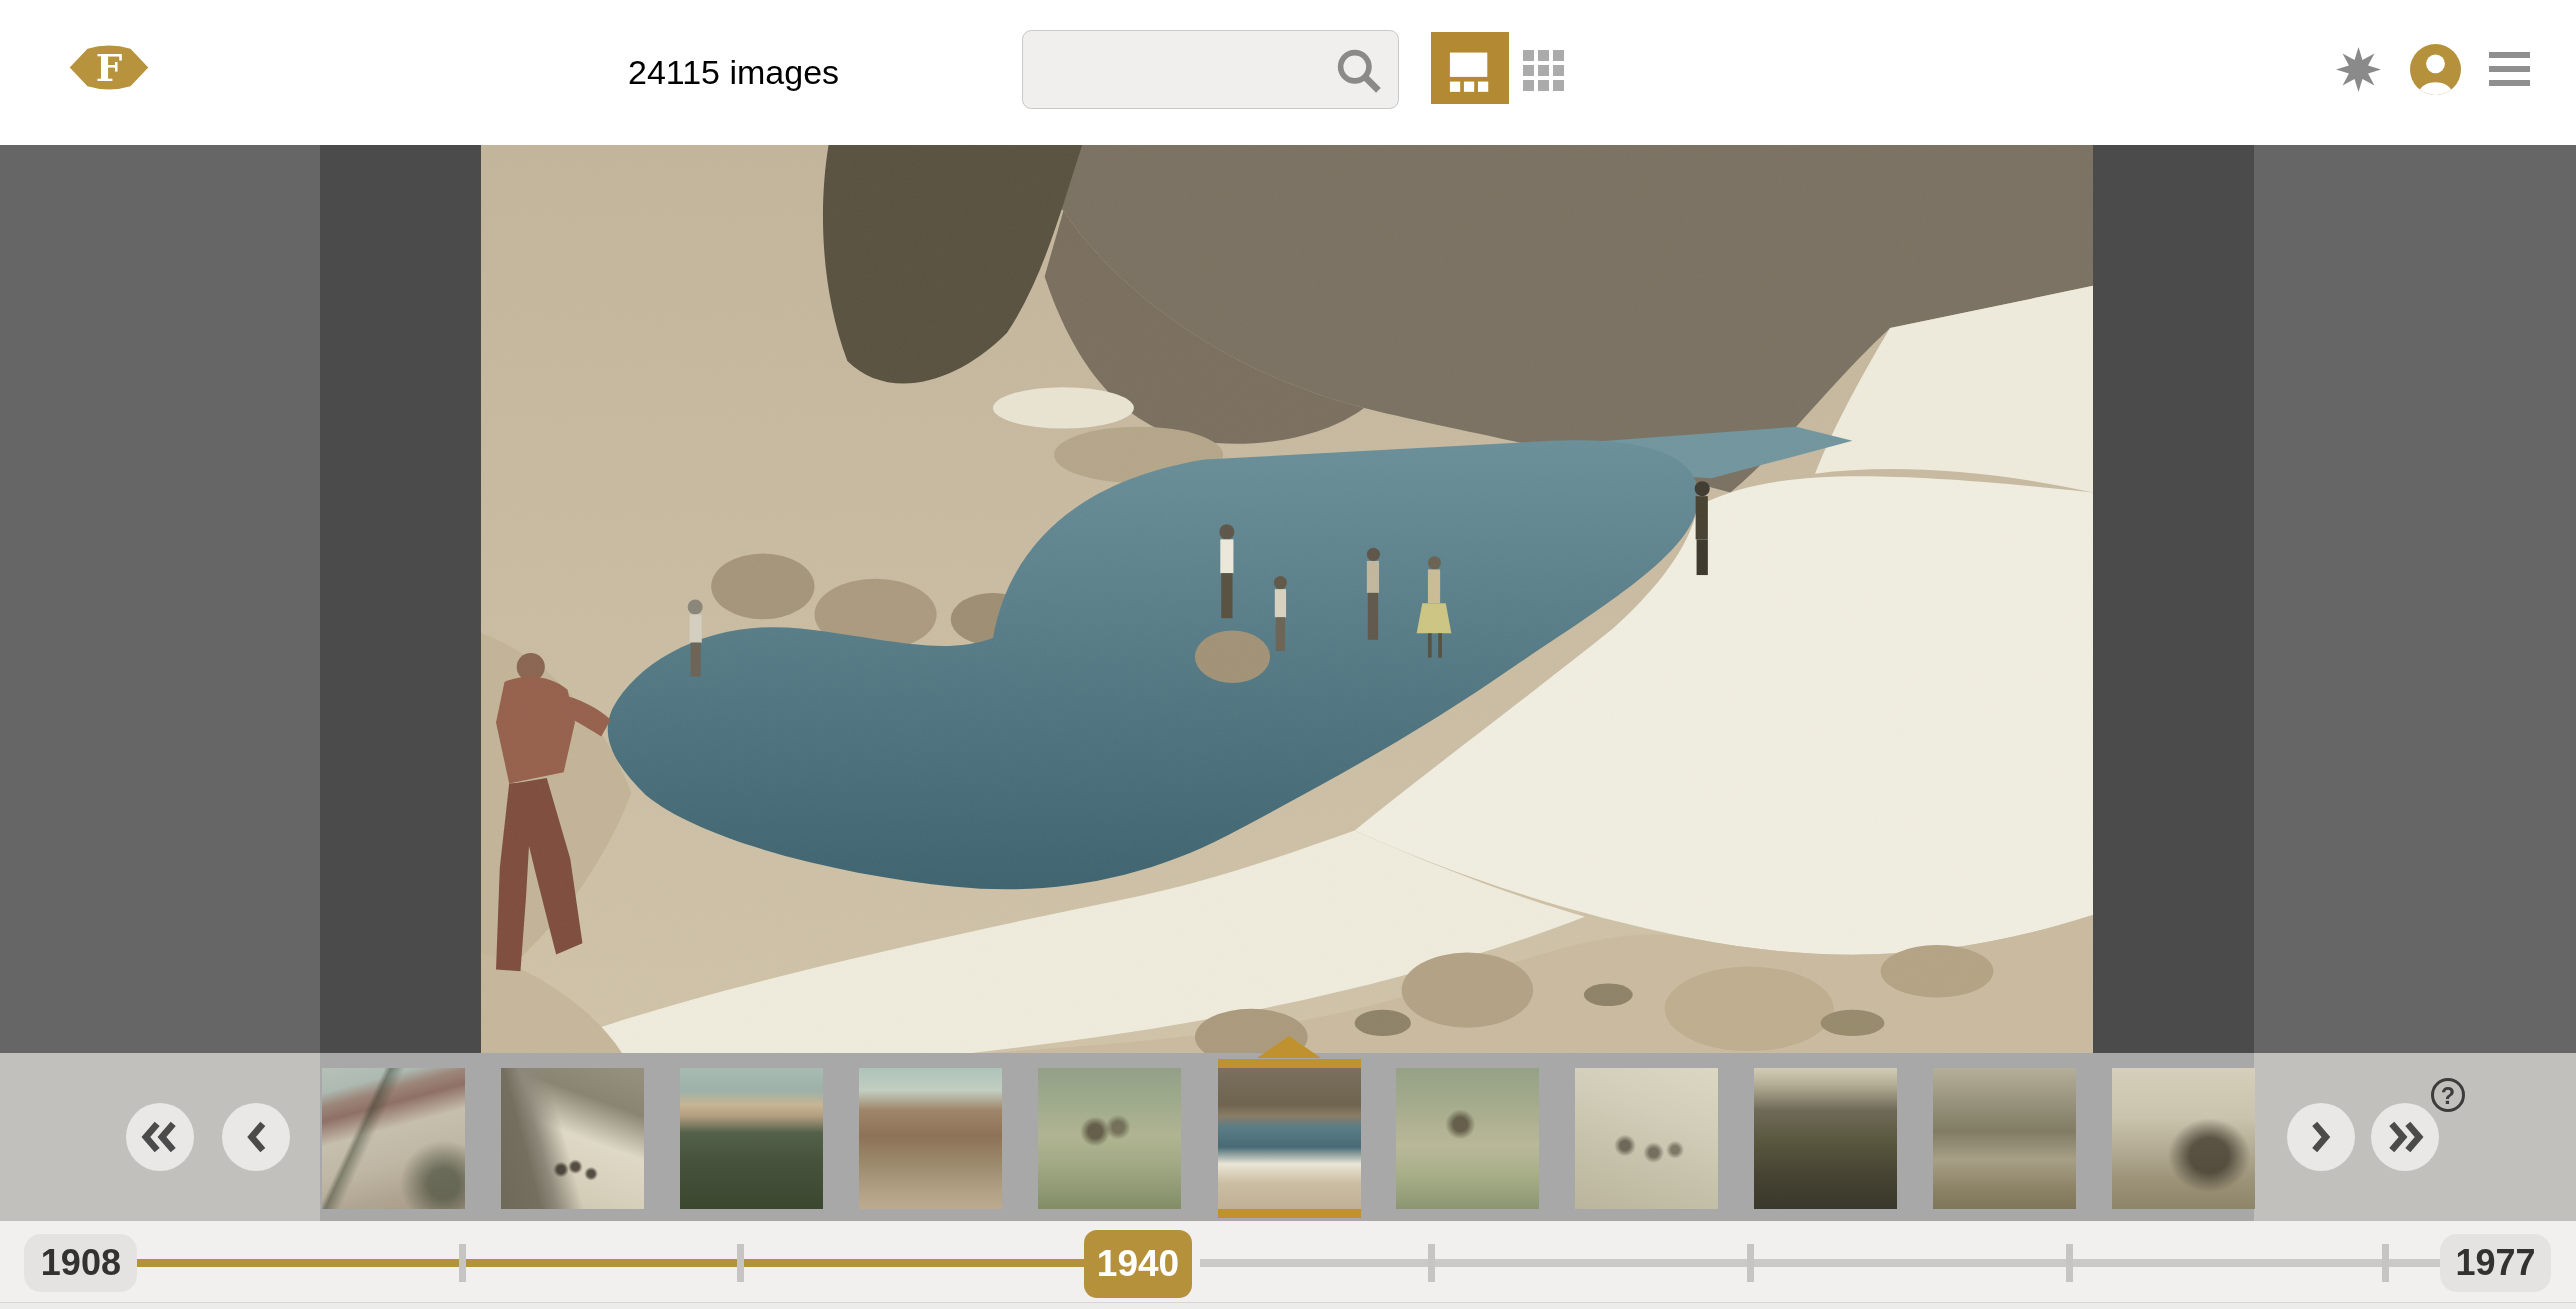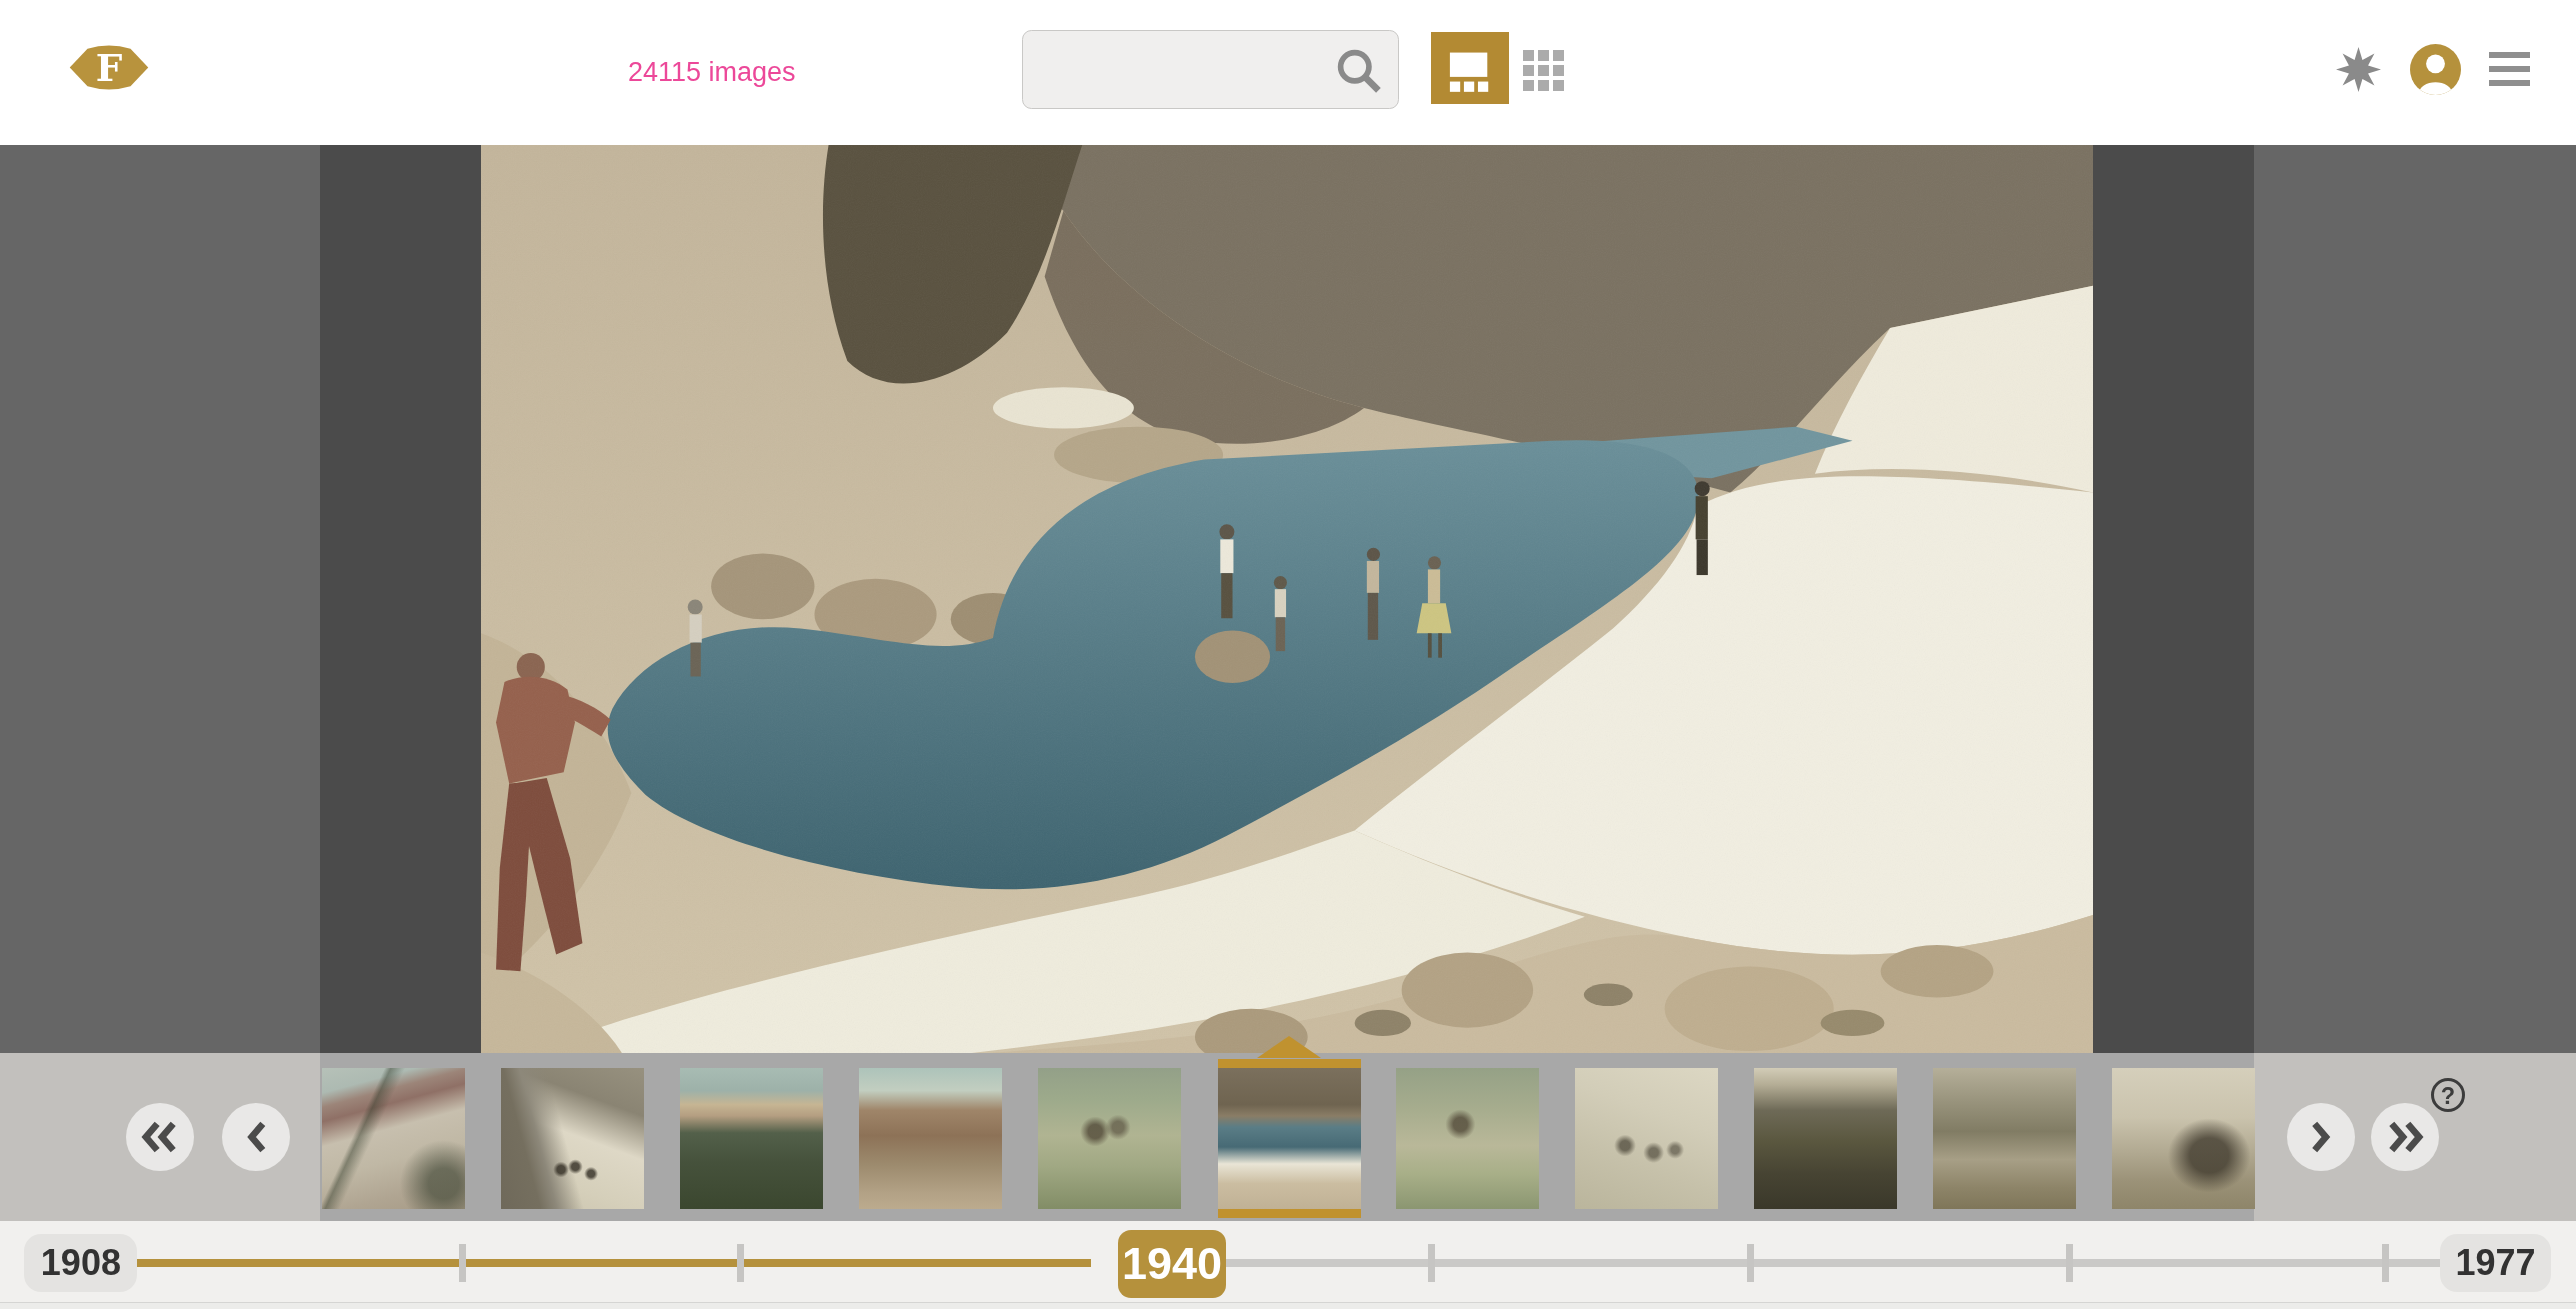--- a/index.html
+++ b/index.html
@@ -7,21 +7,21 @@
   html,body { width:2576px; height:1310px; overflow:hidden; background:#fff;
               font-family:"Liberation Sans", sans-serif; }
   #app { position:relative; width:2576px; height:1310px; overflow:hidden; }
 
   
   .header { position:absolute; left:0; top:0; width:2576px; height:145px; background:#ffffff; }
   .logo { position:absolute; left:66px; top:41px; width:86px; height:53px; cursor:pointer; }
   .brand { position:absolute; left:170px; top:0; height:145px; line-height:145px;
            font-size:25px; font-weight:bold; letter-spacing:7px; color:#B8933D; white-space:nowrap; }
   .count { position:absolute; left:628px; top:0; height:175px; line-height:145px;
-           font-size:27px; color:#ec4899; }
+           font-size:34px; color:#000000; }
   .search { position:absolute; left:1022px; top:30px; width:377px; height:79px;
             background:#f0efee; border:1.9px solid #c9c8c6; border-radius:9.4px; }
   .search input { position:absolute; left:15px; top:3.8px; width:301px; height:68px; border:none;
                   background:transparent; outline:none; font-size:28px; color:#444;
                   font-family:"Liberation Sans", sans-serif; }
   .search .mag { position:absolute; right:13px; top:15px; }
   .btn-timeline-view { position:absolute; left:1431px; top:32px; width:78px; height:72px;
             background:#B38A33; cursor:pointer; }
   .btn-grid-view { position:absolute; left:1523px; top:50px; width:41px; height:41px; cursor:pointer;
             display:grid; grid-template-columns:repeat(3,11.3px); grid-template-rows:repeat(3,11.3px);
@@ -92,22 +92,22 @@
   
   .timeline { position:absolute; left:0; top:1221px; width:2576px; height:88px; background:#f1f0ee; }
   .tl-line-gold { position:absolute; left:137px; top:38px; width:954px; height:7.5px; background:#B5913C; }
   .tl-line-gray { position:absolute; left:1200px; top:38px; width:1240px; height:7.5px; background:#cac9c7; }
   .tl-tick { position:absolute; top:22.5px; width:6.6px; height:38px; background:#c6c5c3; }
   .tl-label { position:absolute; top:13px; height:58px; background:#e4e3e1; border-radius:17px;
               color:#323232; font-size:36px; font-weight:bold; text-align:center; line-height:58px;
               cursor:pointer; }
   .tl-start { left:24.4px; width:113px; }
   .tl-end { left:2440px; width:111px; }
-  .tl-current { position:absolute; left:1118px; top:8.5px; width:108px; height:68px; background:#B5913C;
-              border-radius:13px; color:#ffffff; font-size:45px; font-weight:bold; text-align:center;
+  .tl-current { position:absolute; left:1084px; top:8.5px; width:108px; height:68px; background:#B5913C;
+              border-radius:13px; color:#ffffff; font-size:37px; font-weight:bold; text-align:center;
               line-height:68px; cursor:grab; }
   .tl-footer { position:absolute; left:0; top:81px; width:2576px; height:7.5px; background:#ececea;
                border-top:1.9px solid #d5d5d3; }
 </style>
 </head>
 <body>
 
 <div id="app">
 
   <header class="header">

